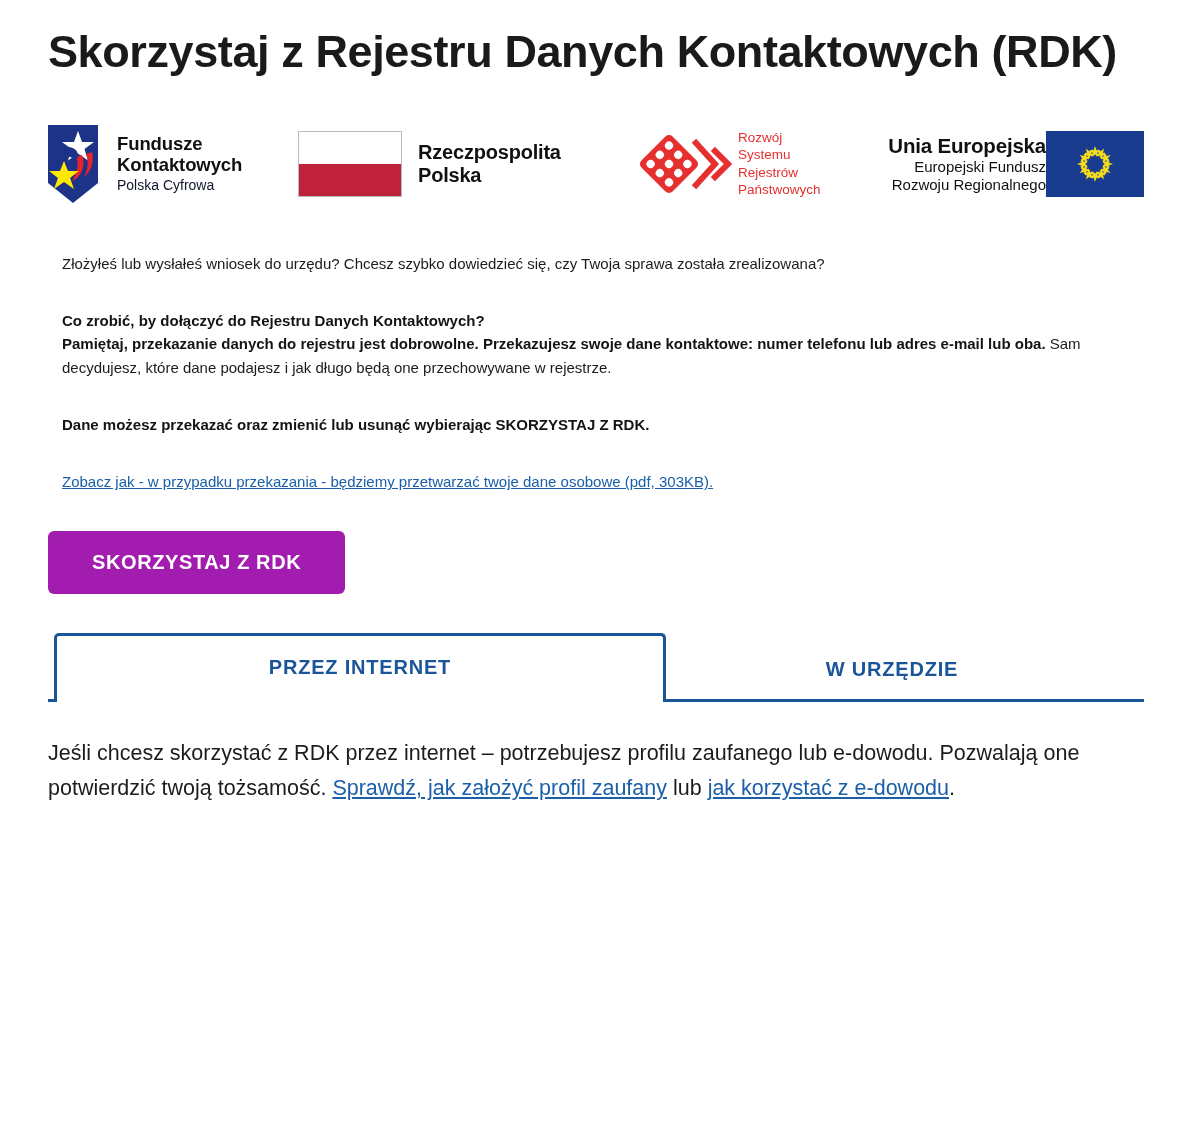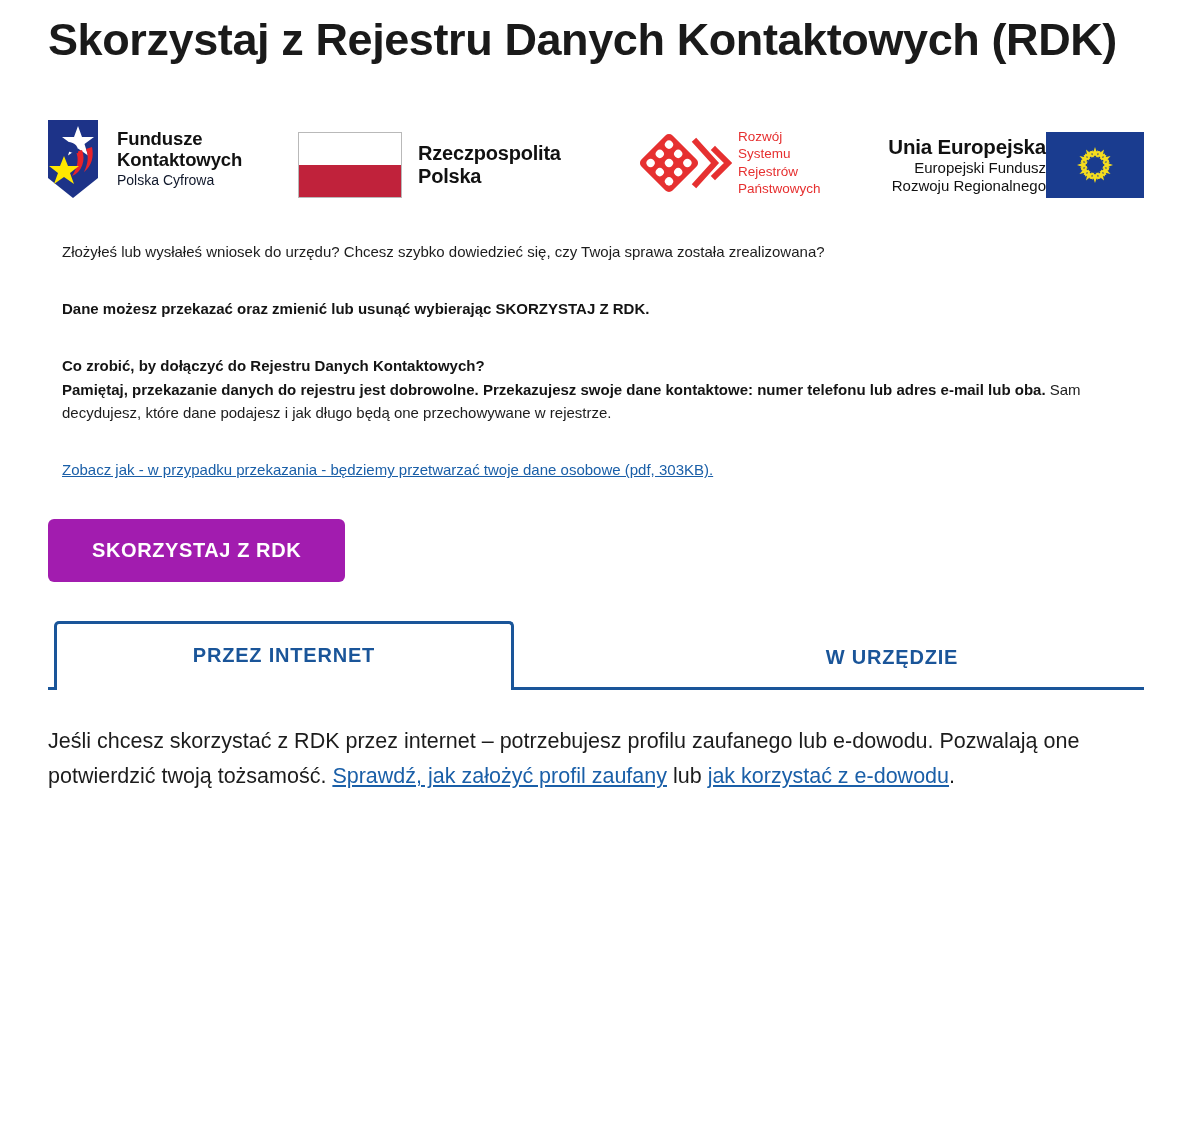--- a/index.html
+++ b/index.html
@@ -19,33 +19,33 @@
     position: relative;
     width: 1192px;
     height: 1147px;
     box-sizing: border-box;
     padding: 0 48px;
   }
 
   
   .page-title {
     margin: 0;
-    padding-top: 12px;
+    padding-top: 24px;
     font-size: 45px;
     line-height: 1.24;
     font-weight: bold;
     letter-spacing: -0.4px;
     color: #1a1a1a;
     max-width: 1070px;
   }
 
   
   .logo-strip {
     display: flex;
-    align-items: flex-end;
+    align-items: center;
     margin-top: 38px;
     height: 92px;
     gap: 0;
   }
   .logo-block {
     display: flex;
     align-items: center;
   }
   .logo-fe { width: 250px; }
   .logo-rp { width: 338px; }
@@ -201,21 +201,21 @@
     font-size: 20px;
     font-weight: bold;
     letter-spacing: 0.8px;
     color: #1a5599;
     box-sizing: border-box;
     cursor: pointer;
     background: #ffffff;
   }
   .tab-active {
     left: 6px;
-    width: 460px;
+    width: 612px;
     border: 3px solid #1a5599;
     border-bottom: none;
     border-radius: 5px 5px 0 0;
     z-index: 2;
     height: 69px;
     padding-bottom: 3px;
   }
   .tab-inactive {
     left: 560px;
     width: 568px;
@@ -326,26 +326,26 @@
       </div>
     </div>
 
   </div>
 
   <div class="content">
 
     <p class="para">Złożyłeś lub wysłałeś wniosek do urzędu? Chcesz szybko dowiedzieć się, czy Twoja sprawa została zrealizowana?</p>
 
     <p class="para">
-      <strong>Dane możesz przekazać oraz zmienić lub usunąć wybierając SKORZYSTAJ Z RDK.</strong>
-    </p>
-
-    <p class="para">
       <strong>Co zrobić, by dołączyć do Rejestru Danych Kontaktowych?</strong><br>
       <strong>Pamiętaj, przekazanie danych do rejestru jest dobrowolne.  Przekazujesz swoje dane kontaktowe: numer telefonu lub adres e-mail lub oba.</strong><span> Sam decydujesz, które dane podajesz i jak długo będą one przechowywane w rejestrze.</span>
+    </p>
+
+    <p class="para">
+      <strong>Dane możesz przekazać oraz zmienić lub usunąć wybierając SKORZYSTAJ Z RDK.</strong>
     </p>
 
     <p class="para link-para">
       <a class="link" href="#">Zobacz jak - w przypadku przekazania - będziemy przetwarzać twoje dane osobowe (pdf, 303KB).</a>
     </p>
 
     <div class="cta-row">
       <button class="cta-button" type="button">SKORZYSTAJ Z RDK</button>
     </div>
 

